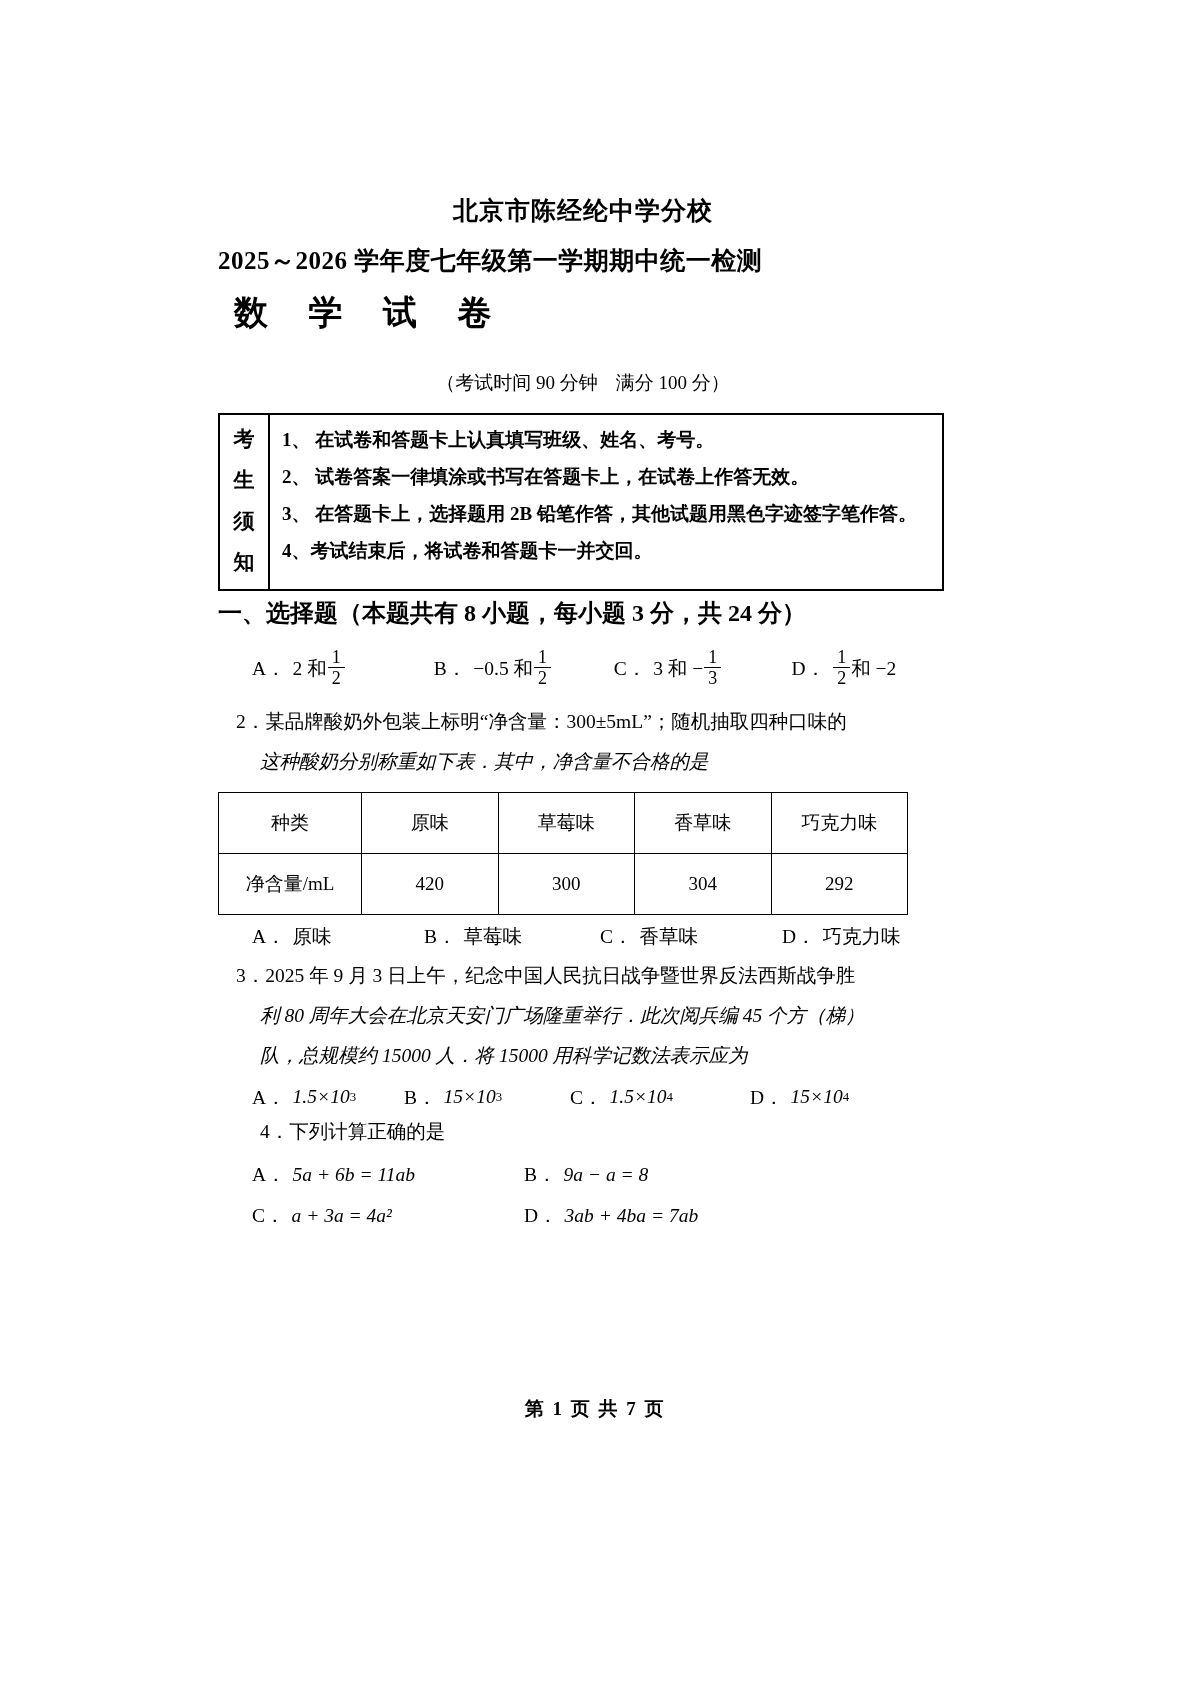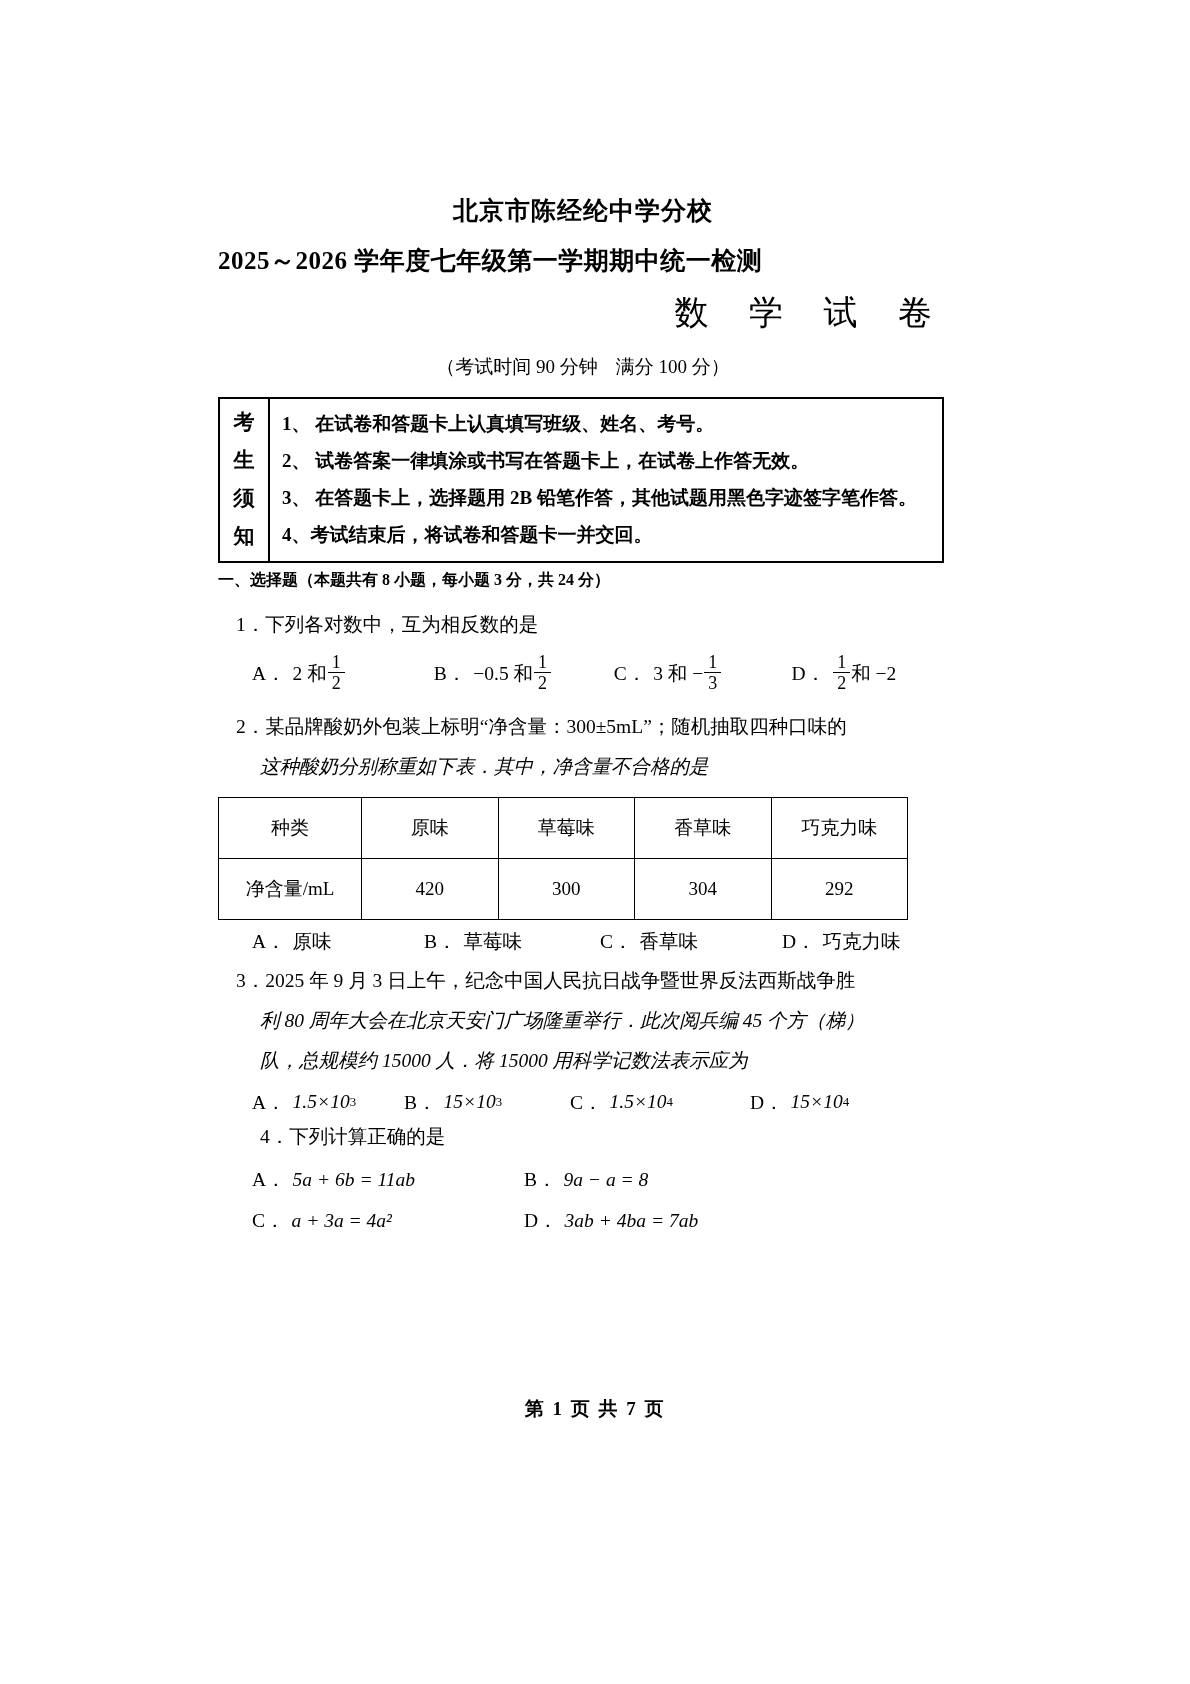--- a/index.html
+++ b/index.html
@@ -40,26 +40,26 @@
     margin: 0 0 20px 0;
   }
   .exam-title {
     font-weight: bold;
     font-size: 25px;
     letter-spacing: 0.5px;
     line-height: 1.2;
     margin: 0 0 16px 0;
   }
   .subject-title {
-    text-align: right;
-    font-weight: normal;
+    text-align: left;
+    font-weight: bold;
     font-size: 34px;
     letter-spacing: 16px;
     line-height: 1.25;
-    margin: 0 0 20px 0;
+    margin: 0 0 36px 0;
     text-indent: 16px;
   }
   .exam-meta {
     text-align: center;
     font-size: 19px;
     line-height: 1.3;
     margin: 0 0 18px 0;
   }
   .exam-meta .gap { display: inline-block; width: 18px; }
 
@@ -81,33 +81,33 @@
     align-items: center;
     padding: 4px 0 6px 0;
   }
   .notice-label-col span {
     font-size: 21px;
     font-weight: bold;
     line-height: 1.75;
   }
   .notice-items {
     flex: 1;
-    padding: 6px 0 8px 12px;
+    padding: 6px 0 20px 12px;
     box-sizing: border-box;
   }
   .notice-item {
     font-size: 19px;
     font-weight: bold;
     line-height: 1.95;
     white-space: nowrap;
   }
 
   
   .section-head {
-    font-size: 16px;
+    font-size: 24px;
     font-weight: bold;
     margin: 4px 0 18px 0;
     line-height: 1.4;
   }
   .q {
     margin: 0 0 6px 0;
   }
   .q-stem {
     font-size: 19.5px;
     line-height: 1.55;
@@ -228,21 +228,20 @@
         <div class="notice-item">1、 在试卷和答题卡上认真填写班级、姓名、考号。</div>
         <div class="notice-item">2、 试卷答案一律填涂或书写在答题卡上，在试卷上作答无效。</div>
         <div class="notice-item">3、 在答题卡上，选择题用 2B 铅笔作答，其他试题用黑色字迹签字笔作答。</div>
         <div class="notice-item">4、考试结束后，将试卷和答题卡一并交回。</div>
       </div>
     </div>
 
     <div class="section-head">一、选择题（本题共有 8 小题，每小题 3 分，共 24 分）</div>
 
     <div class="q">
-      <div class="q-stem">1．下列各对数中，互为相反数的是</div>
       <div class="opts frac-row">
         <div class="opt w-a">
           <span class="opt-letter">A．</span>
           <span>2 和</span>
           <span class="frac">
             <span class="num">1</span>
             <span class="den">2</span>
           </span>
         </div>
         <div class="opt w-b">

